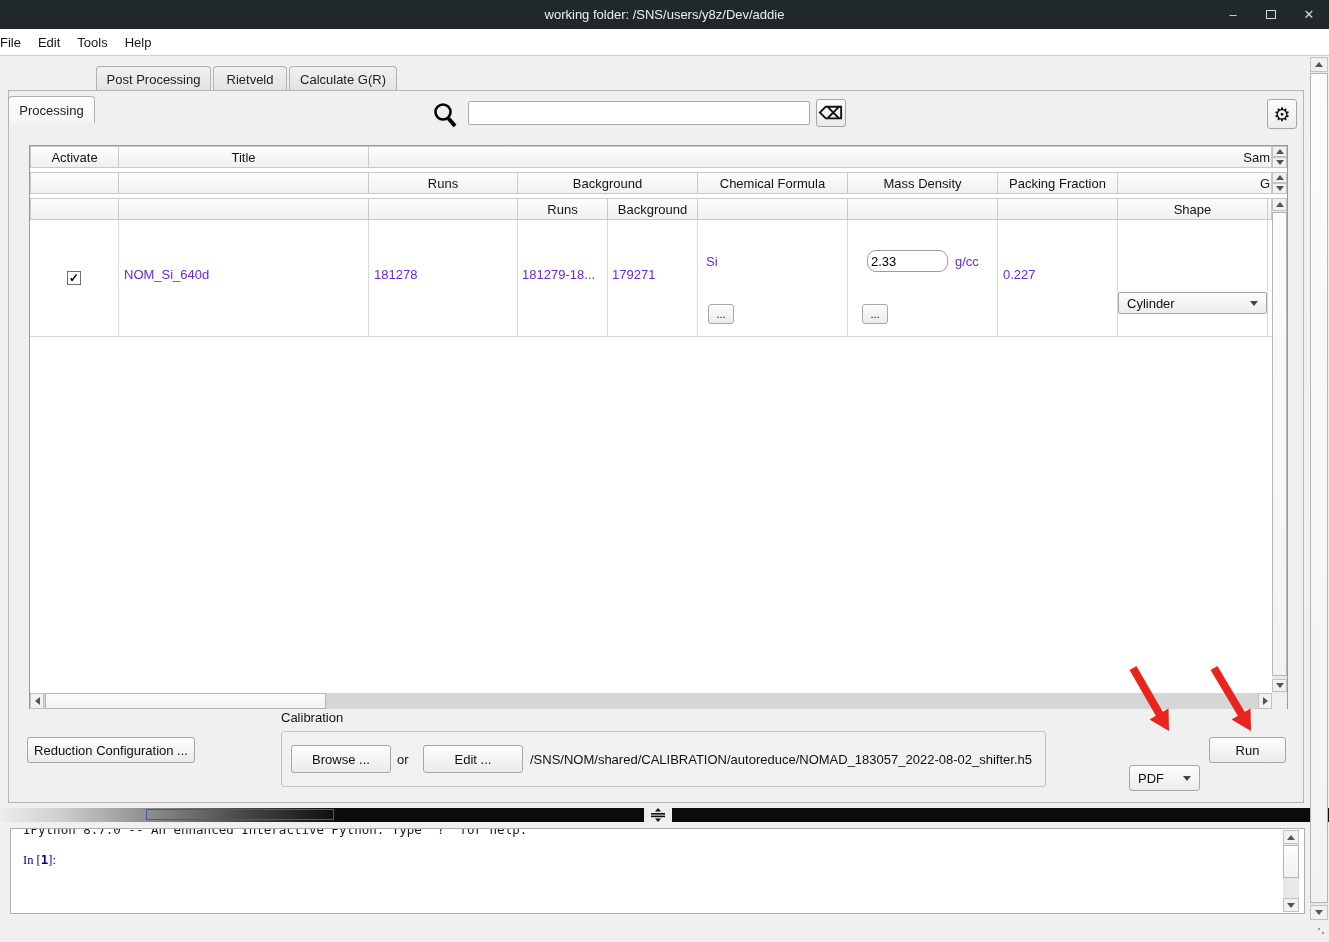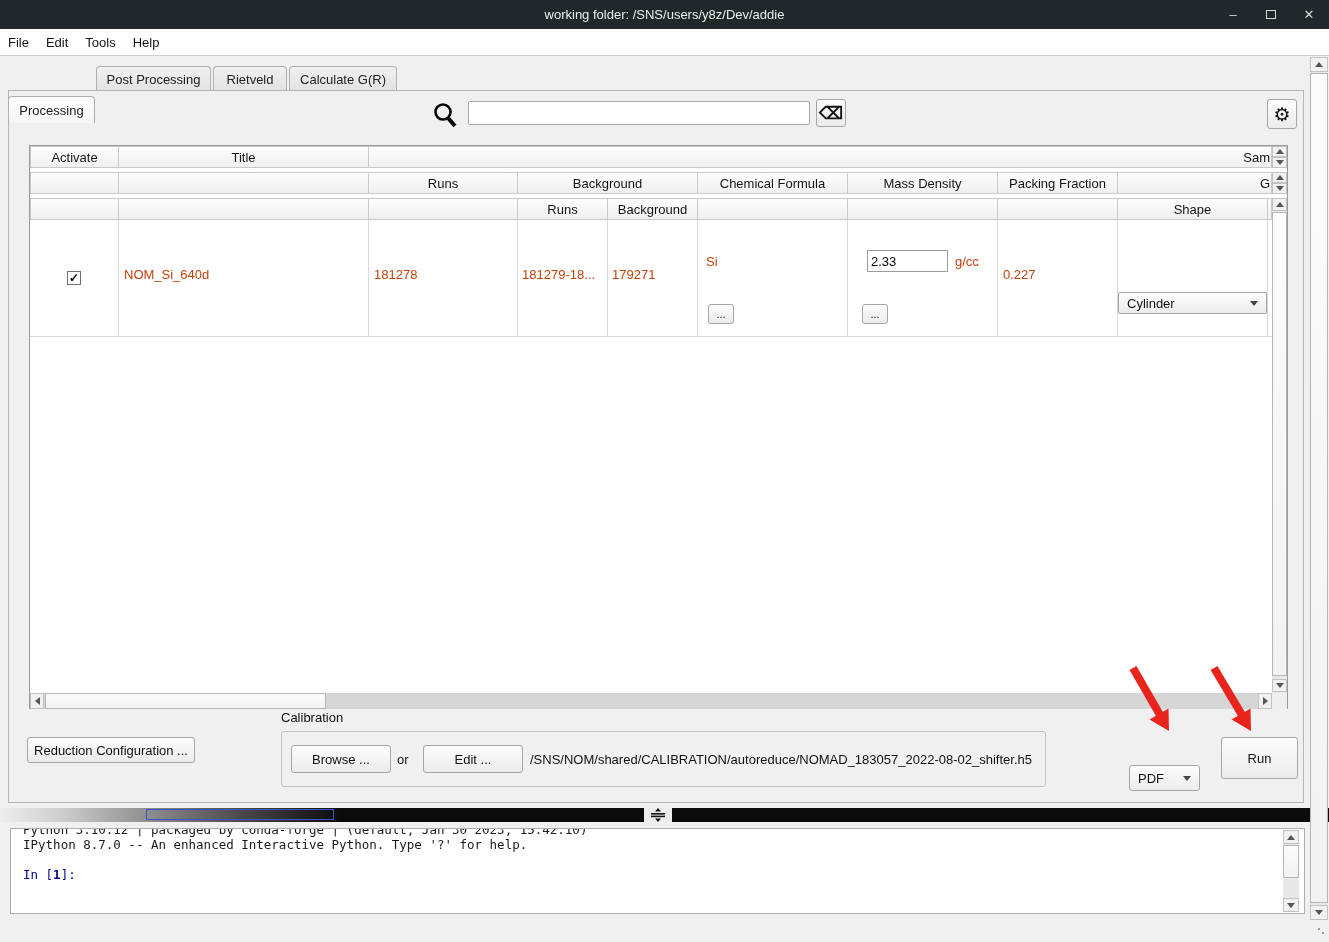--- a/index.html
+++ b/index.html
@@ -9,21 +9,21 @@
 
   
   #titlebar { left:0; top:0; width:1329px; height:29px; background:#212829; color:#eceeee;
     display:flex; align-items:center; justify-content:center; font-size:13px; }
   .win-ctl { position:absolute; top:0; height:29px; width:34px; display:flex; align-items:center;
     justify-content:center; color:#d8dada; font-size:13px; }
   .max-box { display:inline-block; width:10px; height:9px; border:1.5px solid #d8dada; }
 
   
   #menubar { left:0; top:29px; width:1329px; height:27px; background:#ffffff;
-    border-bottom:1px solid #cfcfcf; display:flex; align-items:center; padding-left:8px; }
+    border-bottom:1px solid #cfcfcf; display:flex; align-items:center; padding-left:0; }
   .menu-item { padding:0 9px 0 0; margin-right:8px; color:#141414; }
 
   
   .tab { position:absolute; top:66px; height:25px; border:1px solid #b0b0b0; border-bottom:none;
     border-radius:4px 4px 0 0; background:linear-gradient(#f1f1f1,#e2e2e2);
     display:flex; align-items:center; justify-content:center; color:#222; }
   .tab.active { top:64px; height:27px; background:linear-gradient(#fdfdfd,#f5f5f5); z-index:5; }
 
   #pane { left:8px; top:90px; width:1296px; height:713px; border:1px solid #b6b6b6; background:#f0f0f0; }
 
@@ -36,21 +36,21 @@
     border-radius:2px; background:#fff; padding:0 4px; font:13px "Liberation Sans",sans-serif; }
 
   
   #table { left:29px; top:145px; width:1259px; height:564px; border:1px solid #9a9a9a; background:#ffffff; }
   .hcell { position:absolute; height:22px; background:linear-gradient(#fdfdfd,#f0f0f0);
     border:1px solid #c9c9c9; display:flex; align-items:center; justify-content:center;
     font-size:13px; color:#141414; overflow:hidden; white-space:nowrap; }
   .hcell.right { justify-content:flex-end; padding-right:1px; }
   .vline { position:absolute; width:1px; background:#d9d9d9; }
   .rowline { position:absolute; height:1px; background:#d9d9d9; }
-  .celltext { position:absolute; font-size:13px; color:#c2410c; white-space:nowrap; }
+  .celltext { position:absolute; font-size:13px; color:#6d28d9; white-space:nowrap; }
 
   
   .sb-btn { position:absolute; background:#f1f1f1; border:1px solid #c2c2c2;
     display:flex; align-items:center; justify-content:center; }
   .tri-up { width:0; height:0; border-left:4px solid transparent; border-right:4px solid transparent; border-bottom:5px solid #555; }
   .tri-down { width:0; height:0; border-left:4px solid transparent; border-right:4px solid transparent; border-top:5px solid #555; }
   .tri-left { width:0; height:0; border-top:4px solid transparent; border-bottom:4px solid transparent; border-right:5px solid #555; }
   .tri-right { width:0; height:0; border-top:4px solid transparent; border-bottom:4px solid transparent; border-left:5px solid #555; }
   .sb-thumb { position:absolute; background:linear-gradient(#fcfcfc,#f2f2f2); border:1px solid #b5b5b5; }
   .sb-groove { position:absolute; background:#e8e8e8; }
@@ -72,21 +72,21 @@
   #splitter-focus { left:146px; top:809px; width:188px; height:11px; border:1px solid #3b55c9; }
   #splitter-grip { left:644px; top:808px; width:28px; height:14px; background:#ededed;
     display:flex; align-items:center; justify-content:center; }
 
   
   #console { left:10px; top:828px; width:1295px; height:86px; background:#ffffff;
     border:1px solid #aeaeae; overflow:hidden; }
   #console-text { position:absolute; left:12px; top:-7px; right:30px;
     font-family:"DejaVu Sans Mono", monospace; font-size:12.5px; line-height:15px; color:#1a1a1a;
     white-space:pre; }
-  .prompt-blue { color:#000080; }
+  .prompt-blue { color:#000080;font-family:Liberation Serif, serif; }
   .prompt-num { color:#000080; font-weight:bold; }
 
   .dot { position:absolute; width:2px; height:2px; background:#9a9a9a; }
 </style>
 </head>
 <body>
 
 <div class="abs" id="titlebar">
   <span>working folder: /SNS/users/y8z/Dev/addie</span>
 </div>
@@ -195,21 +195,21 @@
 
   <div class="checkbox" style="left:37px; top:125px;">
     <span>✓</span>
   </div>
   <div class="celltext" style="left:94px; top:121px;">NOM_Si_640d</div>
   <div class="celltext" style="left:344px; top:121px;">181278</div>
   <div class="celltext" style="left:492px; top:121px;">181279-18...</div>
   <div class="celltext" style="left:582px; top:121px;">179271</div>
   <div class="celltext" style="left:676px; top:108px;">Si</div>
   <div class="btn" style="left:678px; top:158px; width:26px; height:20px; font-size:11px;">...</div>
-  <input class="ifield" style="left: 837px; top: 104px; width: 81px; height: 22px;" value="2.33">
+  <input class="ifield" style="left: 837px; top: 104px; width: 81px; height: 22px; border-radius: 9px;" value="2.33">
   <div class="celltext" style="left:925px; top:108px;">g/cc</div>
   <div class="btn" style="left:832px; top:158px; width:26px; height:20px; font-size:11px;">...</div>
   <div class="celltext" style="left:973px; top:121px;">0.227</div>
   <div class="combo" style="left:1088px; top:118px; width:149px; height:22px;">
     <span>Cylinder</span>
     <span class="tri-down"></span>
   </div>
 
   <div class="sb-groove" style="left:0; top:547px; width:1242px; height:16px; background:#d6d6d6;"></div>
   <div class="sb-btn" style="left:0; top:547px; width:14px; height:16px;">
@@ -228,42 +228,42 @@
 <div class="abs" id="calib-group"></div>
 <div class="btn" style="left:291px; top:745px; width:100px; height:28px;">Browse ...</div>
 <div class="abs" style="left:397px; top:752px;">or</div>
 <div class="btn" style="left:423px; top:745px; width:100px; height:28px;">Edit ...</div>
 <div class="abs" style="left:530px; top:752px; white-space:nowrap;">/SNS/NOM/shared/CALIBRATION/autoreduce/NOMAD_183057_2022-08-02_shifter.h5</div>
 
 <div class="combo" style="left:1129px; top:737px; width:71px; height:26px; border-radius:3px;">
   <span>PDF</span>
   <span class="tri-down"></span>
 </div>
-<div class="btn" style="left:1209px; top:737px; width:77px; height:42px;margin-left:12px;">Run</div>
+<div class="btn" style="left:1209px; top:737px; width:77px; height:26px;">Run</div>
 
 <svg class="abs" style="left:1100px; top:655px;" width="180" height="90">
   <line x1="33" y1="13" x2="60" y2="60" stroke-width="8" stroke="#e8241d"></line>
   <polygon points="69,76 68.5,53.5 49.5,64.5" fill="#e8241d"></polygon>
   <line x1="114" y1="13" x2="142" y2="60" stroke-width="8" stroke="#e8241d"></line>
   <polygon points="151,76 150.5,53.5 131.5,64.5" fill="#e8241d"></polygon>
 </svg>
 
 <div class="abs" id="splitter"></div>
 <div class="abs" id="splitter-focus"></div>
 <div class="abs" id="splitter-grip">
   <svg width="18" height="14">
     <polygon points="9,0 12,3.5 6,3.5" fill="#111"></polygon>
     <rect x="2" y="5" width="14" height="1.6" fill="#111"></rect>
     <rect x="2" y="7.6" width="14" height="1.6" fill="#111"></rect>
     <polygon points="9,14 12,10.5 6,10.5" fill="#111"></polygon>
   </svg>
 </div>
 
 <div class="abs" id="console">
-  <div id="console-text"><div>Python 3.10.12 | packaged by conda-forge | (default, Jan 30 2023, 15:42:10)</div><div>IPython 8.7.0 -- An enhanced Interactive Python. Type '?' for help.</div><div>&nbsp;</div><div><span class="prompt-blue">In [</span><span class="prompt-num">1</span><span class="prompt-blue">]:</span></div></div>
+  <div id="console-text"><div>IPython 8.7.0 -- An enhanced Interactive Python. Type '?' for help.</div><div>&nbsp;</div><div><span class="prompt-blue">In [</span><span class="prompt-num">1</span><span class="prompt-blue">]:</span></div></div>
 
   <div class="sb-groove" style="left:1272px; top:1px; width:16px; height:82px;"></div>
   <div class="sb-btn" style="left:1272px; top:1px; width:16px; height:14px;">
       <span class="tri-up"></span>
     </div>
   <div class="sb-thumb" style="left:1272px; top:16px; width:16px; height:33px;"></div>
   <div class="sb-btn" style="left:1272px; top:69px; width:16px; height:14px;">
       <span class="tri-down"></span>
     </div>
 </div>

